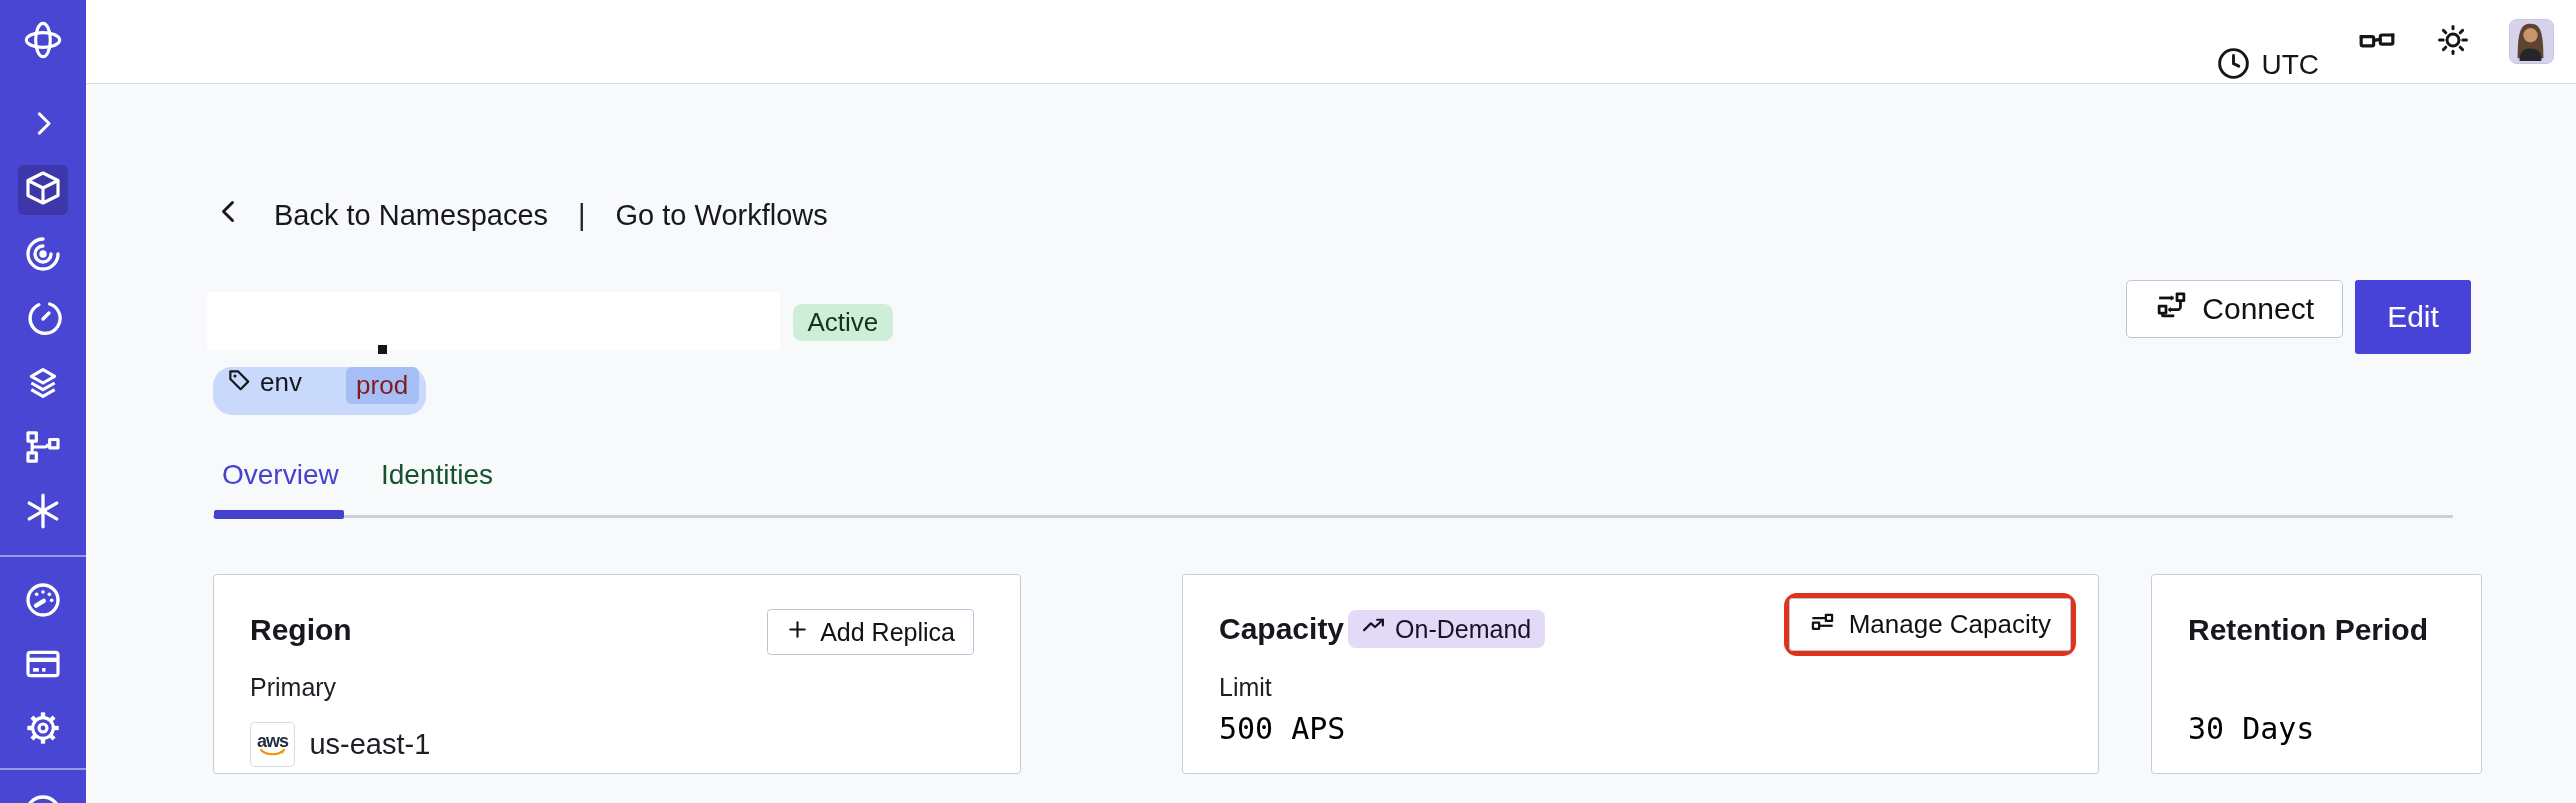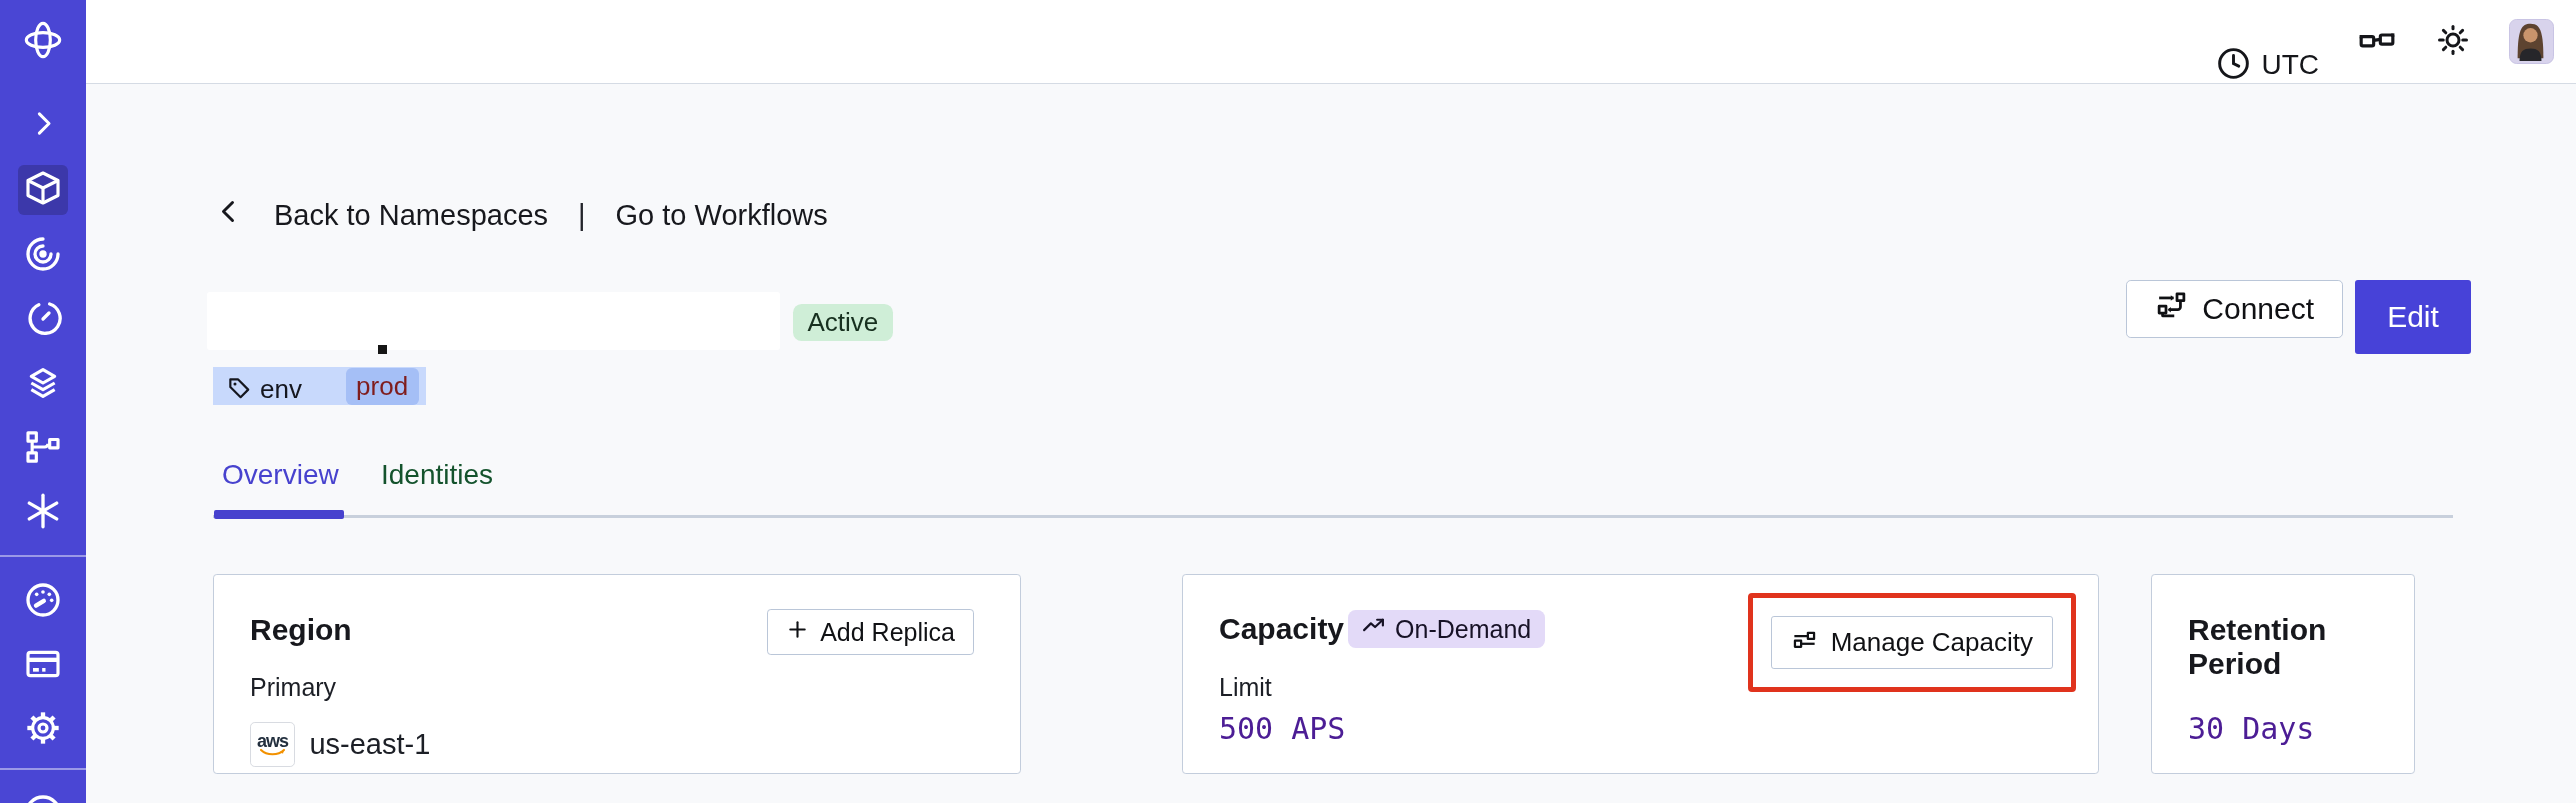--- a/index.html
+++ b/index.html
@@ -26,43 +26,43 @@
   .crumb { cursor:pointer; }
   .crumb-sep { font-weight:400; color:#23242a; }
   
   .title-redaction { position:absolute; left:207px; top:292px; width:573px; height:58px; background:#ffffff; border-radius:2.9px; }
   .title-dot { position:absolute; left:378px; top:345px; width:8.6px; height:8.6px; background:#151515; }
   .status-badge { position:absolute; left:793px; top:304px; height:37px; padding:0 14.4px; border-radius:8.6px; background:#cfeed7; color:#17301f; font-size:26px; font-weight:500; display:flex; align-items:center; }
   .btn { display:flex; align-items:center; justify-content:center; cursor:pointer; background:#fff; border:1.9px solid #bac6d8; border-radius:4.8px; font-family:"Liberation Sans", sans-serif; }
   .connect-btn { position:absolute; left:2126px; top:280px; width:217px; height:58px; gap:14.4px; font-size:30px; font-weight:500; color:#101114; }
   .edit-btn { position:absolute; left:2355px; top:280px; width:116px; height:74px; background:#4742D8; border:none; border-radius:2.9px; color:#ffffff; font-size:30px; font-weight:500; }
   
-  .tag-chip { position:absolute; left:213px; top:367px; height:38px; padding:0 7.7px 0 12.5px; border-radius:0; background:#c8d9fc; display:flex; align-items:flex-end; gap:8.6px; cursor:pointer; }
+  .tag-chip { position:absolute; left:213px; top:367px; height:48px; padding:0 7.7px 0 12.5px; border-radius:19px; background:#c8d9fc; display:flex; align-items:flex-start; gap:8.6px; cursor:pointer; }
   .tag-key { font-size:26px; color:#15171f; }
   .tag-val { background:#a5bff6; border-radius:5.8px; padding:2.9px 10.5px; font-size:26px; color:#7f1d1d;margin-left:35px; }
   
   .tab { position:absolute; top:459px; font-size:28px; font-weight:500; cursor:pointer; }
   .tab-overview { left:222px; color:#4742CE; }
   .tab-identities { left:381px; color:#14532d; }
   .tab-line { position:absolute; left:213px; top:515px; width:2240px; height:2.9px; background:#c8d0dc; }
   .tab-underline { position:absolute; left:214px; top:510px; width:130px; height:8.6px; background:#4742CE; border-radius:1.9px; }
   
   .card { position:absolute; top:574px; height:200px; background:#ffffff; border:1.9px solid #c3cddc; border-radius:3.8px; }
   .card-region { left:213px; width:808px; }
   .card-capacity { left:1182px; width:917px; }
-  .card-retention { left:2151px; width:264px; }
+  .card-retention { left:2151px; width:331px; }
   .card-title { position:absolute; left:36px; top:38px; font-size:30px; font-weight:600; color:#17181d; }
   .card-label { position:absolute; left:36px; top:98px; font-size:25px; color:#1c1f26; }
-  .card-value-mono { position:absolute; left:36px; top:136px; font-size:30px; color:#4c1d95; font-family:"DejaVu Sans Mono", monospace; }
+  .card-value-mono { position:absolute; left:36px; top:136px; font-size:30px; color:#000000; font-family:"DejaVu Sans Mono", monospace; }
   .small-btn { gap:11.5px; font-size:25px; font-weight:500; color:#101114; border-radius:3.8px; }
   .add-replica-btn { position:absolute; right:46px; top:34px; height:46px; padding:0 18px; }
   .cap-header { position:absolute; left:36px; top:35px; display:flex; align-items:center; gap:4px; }
   .cap-title { font-size:30px; font-weight:600; color:#17181d; }
   .ondemand-badge { height:38px; padding:0 13.4px; border-radius:7.7px; background:#e3daf8; color:#171226; font-size:25px; font-weight:500; display:flex; align-items:center; gap:8.6px; }
-  .highlight-box { position:absolute; top:18px; right:22px; border:5.8px solid #e0331d; border-radius:4px; padding:18px; }
+  .highlight-box { position:absolute; top:18px; right:22px; border:5.8px solid #e0331d; border-radius:13px; padding:0; }
   .manage-btn { height:53px; padding:0 19px; gap:12.5px; font-size:26px; font-weight:500; color:#101114; border-radius:2.9px; }
   .region-row { position:absolute; left:36px; top:147px; display:flex; align-items:center; gap:14.4px;justify-content:flex-end; }
   .aws-badge { width:45px; height:45px; border:1.9px solid #d8dbe1; border-radius:4.8px; background:#fff; display:flex; flex-direction:column; align-items:center; justify-content:center; line-height:1; }
   .aws-text { font-size:18px; font-weight:700; color:#232f3e; letter-spacing:-1px; }
   .aws-smile { width:25px; height:8.6px; margin-top:-1.9px; }
   .region-value { font-size:29px; color:#1c1f26; }
 </style>
 </head>
 <body>
 

